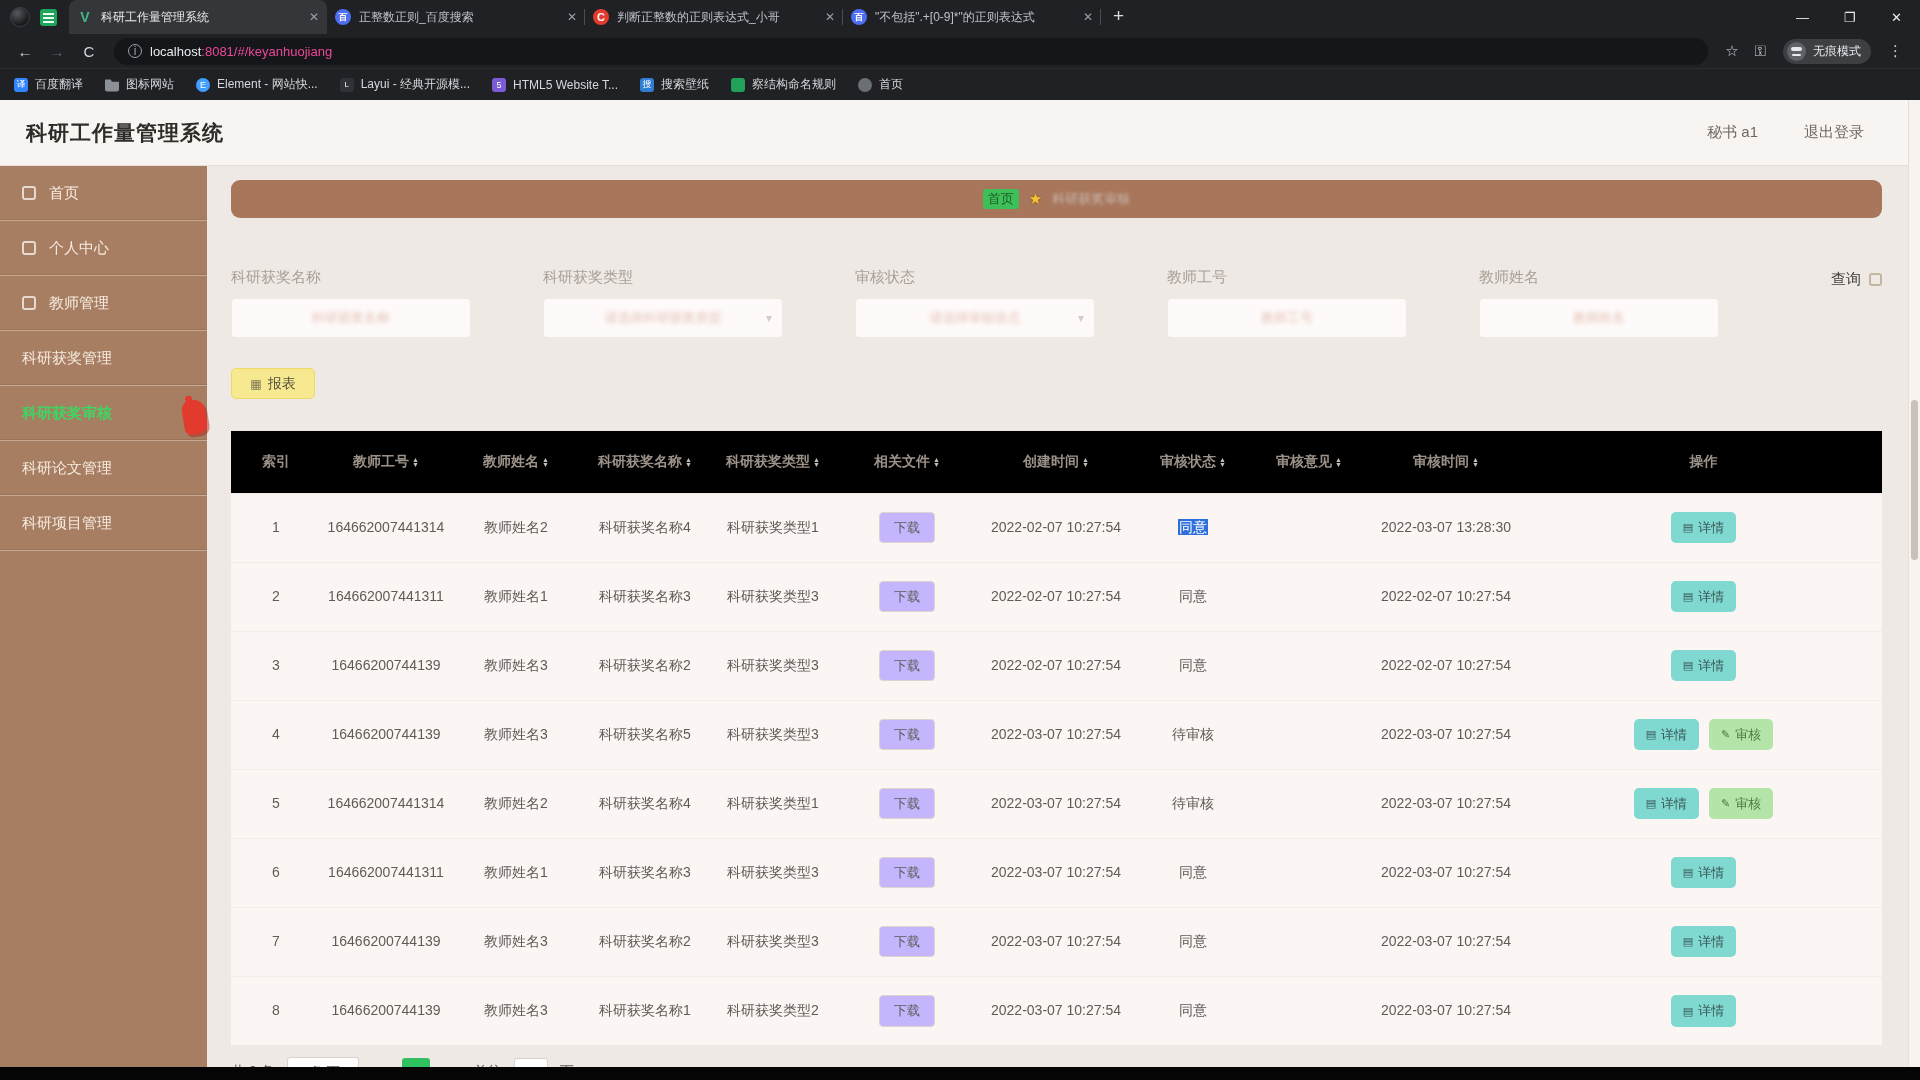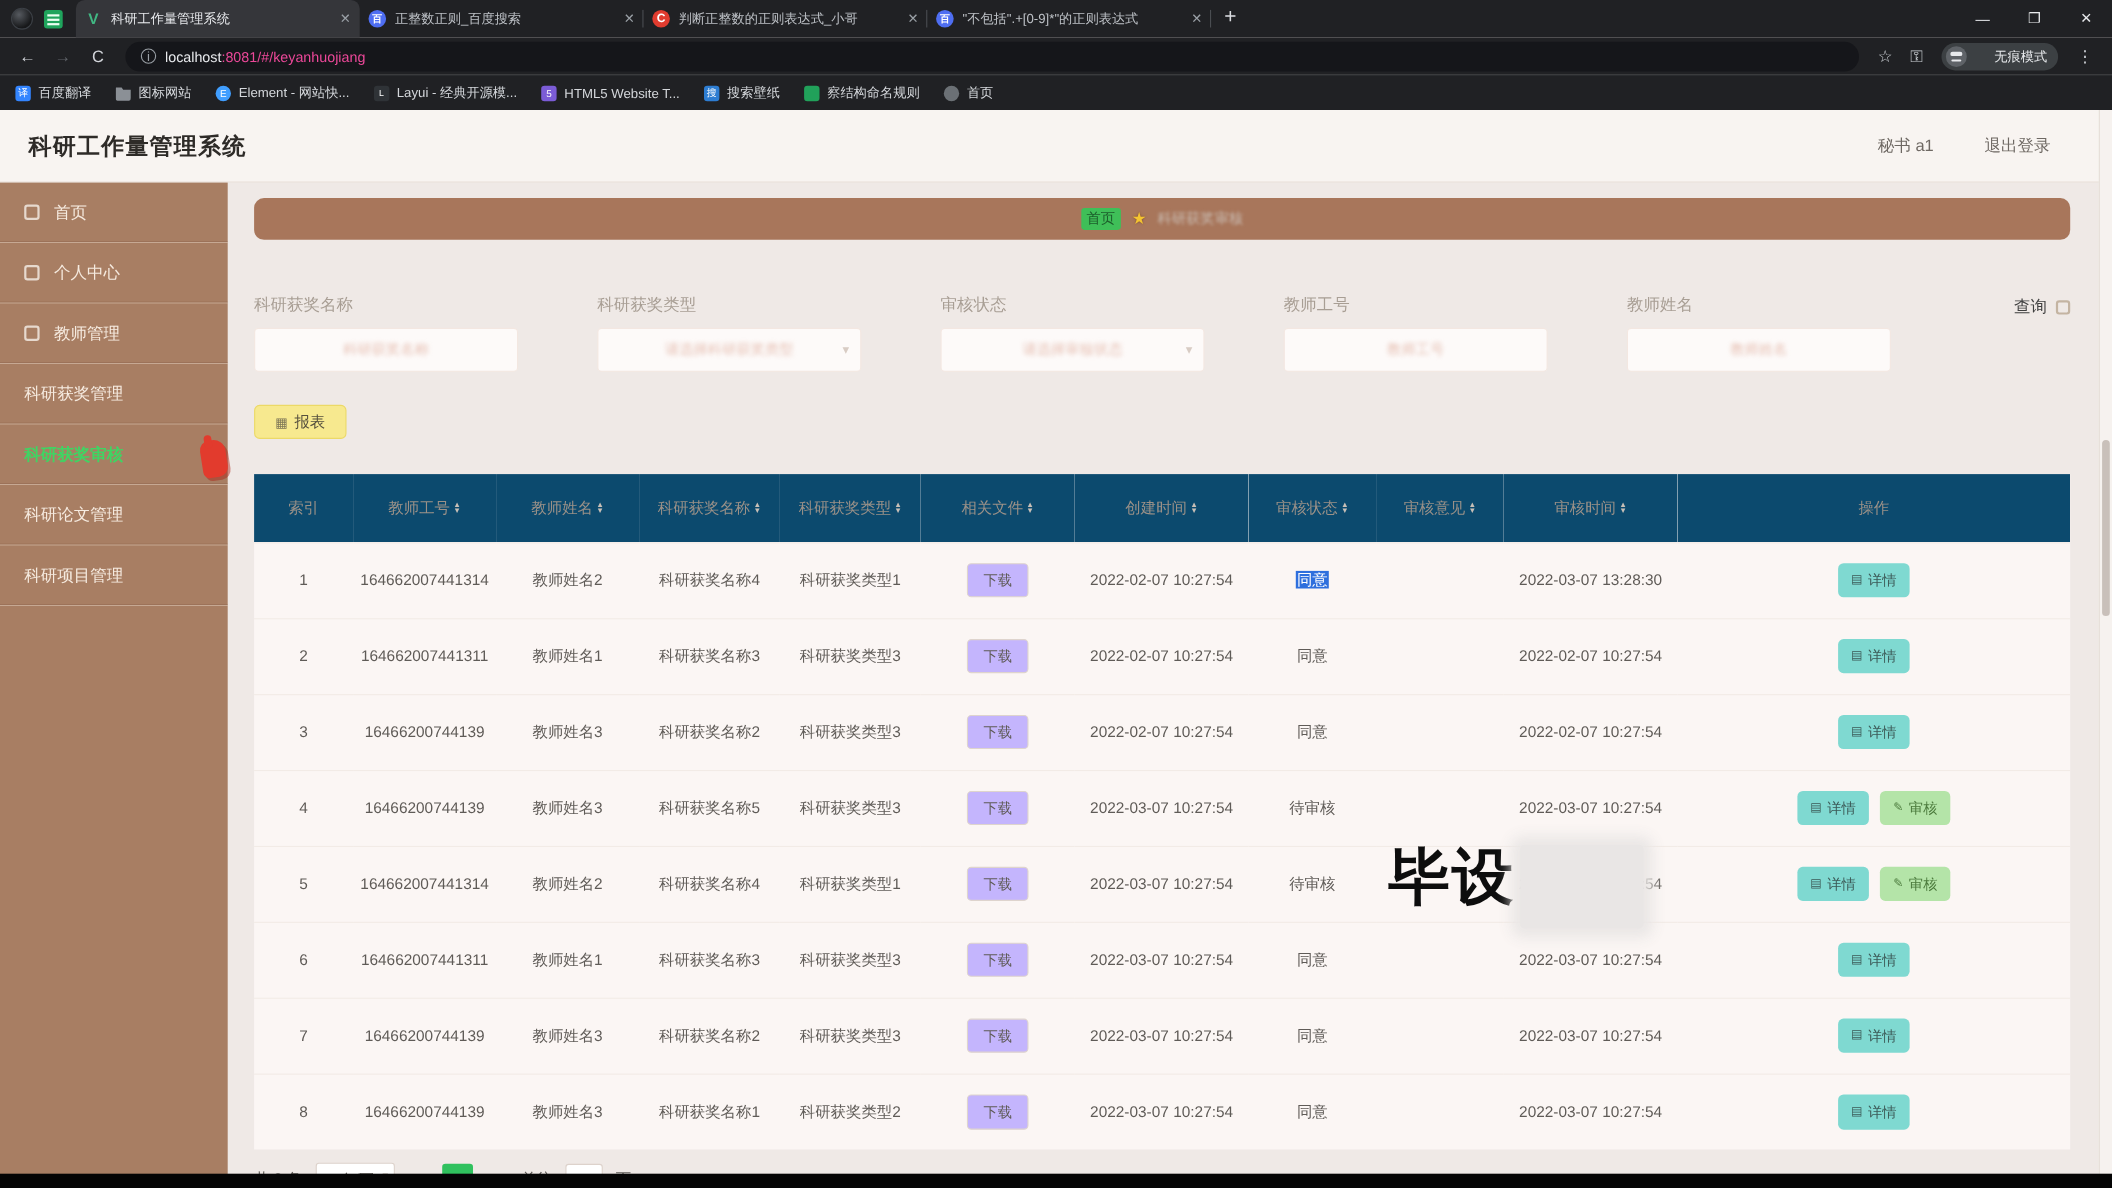--- a/index.html
+++ b/index.html
@@ -27,21 +27,21 @@
   .win-btn { width:47px; display:flex; align-items:center; justify-content:center; color:#e8eaed; font-size:13px; }
 
   .urlbar { height:34px; background:#202124; display:flex; align-items:center; padding:0 12px; gap:6px; }
   .nav-ic { width:26px; text-align:center; color:#d2d5da; font-size:15px; flex:none; }
   .nav-ic.dim { color:#5f6368; }
   .omnibox { flex:1; height:27px; background:#15161a; border-radius:14px; display:flex; align-items:center; padding:0 14px; gap:8px; font-size:13px; margin:0 6px; }
   .info-ic { color:#9aa0a6; font-size:12px; width:14px; height:14px; border:1px solid #9aa0a6; border-radius:50%; display:flex; align-items:center; justify-content:center; flex:none; }
   .url-host { color:#e8eaed; }
   .url-rest { color:#ec4899; }
   .right-ic { color:#cfd3d8; font-size:15px; margin:0 5px; }
-  .incog { display:flex; align-items:center; gap:25px; color:#e8eaed; font-size:12px; background:#3c4043; border-radius:13px; padding:3px 10px 3px 4px; margin:0 6px; }
+  .incog { display:flex; align-items:center; gap:7px; color:#e8eaed; font-size:12px; background:#3c4043; border-radius:13px; padding:3px 10px 3px 4px; margin:0 6px; }
   .incog-face { width:19px; height:19px; border-radius:50%; background:#5f6368; position:relative; overflow:hidden; }
   .incog-face::before { content:""; position:absolute; left:4px; top:5px; width:11px; height:4px; border-radius:2px; background:#e8eaed; box-shadow:0 6px 0 -1px #e8eaed; }
 
   .bookmarks { height:32px; background:#202124; border-top:1px solid #2c2e31; display:flex; align-items:center; padding:0 14px; gap:22px; font-size:12px; color:#d5d8dc; }
   .bm { display:flex; align-items:center; gap:7px; white-space:nowrap; }
   .bm-ic { width:14px; height:14px; border-radius:3px; flex:none; display:flex; align-items:center; justify-content:center; font-size:9px; color:#fff; }
   .bm-ic.baidu-translate { background:#3385ff; }
   .bm-ic.folder { background:#8b9096; clip-path:polygon(0 15%,40% 15%,50% 30%,100% 30%,100% 100%,0 100%); }
   .bm-ic.element { background:#409eff; border-radius:50%; }
   .bm-ic.layui { background:#2f3337; font-size:8px; }
@@ -75,21 +75,21 @@
   .finput .ph { color:#e6bfb2; font-size:13px; filter:blur(2px); }
   .finput.select::after { content:"▾"; position:absolute; right:10px; color:#d8ccc4; font-size:12px; }
   .search-btn { margin-left:auto; margin-top:2px; display:flex; align-items:center; gap:8px; color:#404040; font-size:15px; filter:blur(.6px); }
   .search-ic { width:13px; height:13px; border:2px solid #c4b4a2; border-radius:3px; }
 
   .report-btn { margin-top:30px; width:84px; height:31px; background:#f7e98f; border:1px solid #ecd967; border-radius:5px; display:flex; align-items:center; justify-content:center; gap:6px; font-size:14px; color:#56503e; filter:blur(.4px); }
   .report-ic { font-size:12px; color:#7d7656; }
 
   .table-card { margin-top:32px; background:#fbf6f4; }
   table { width:100%; border-collapse:collapse; table-layout:fixed; text-align:center; font-size:14px; color:#5f5b57; }
-  thead th { height:62px; font-weight:normal; color:#9b9188; background:#0c4a6e; filter:blur(.3px); padding:0 4px; }
+  thead th { height:62px; font-weight:bold; color:#9b9188; background:#000000; filter:blur(.3px); padding:0 4px; }
   .sorts { display:inline-flex; flex-direction:column; font-size:7px; line-height:5px; color:#c8bfb7; margin-left:3px; vertical-align:middle; }
   tbody td { height:69px; border-top:1px solid #f2ebe6; padding:0 6px; word-break:break-all; line-height:1.5; }
   .dl-btn { display:inline-block; padding:5px 14px; border:1px solid #ded4cd; border-radius:4px; background:#c4b5fd; font-size:13px; color:#5f5b57; }
   .sel { background:#2e6fdd; color:#fff; padding:0 1px; }
   .pill { display:inline-flex; align-items:center; gap:5px; padding:6px 12px; border-radius:5px; font-size:13px; margin:0 5px; filter:blur(.3px); }
   .pill .pic { font-size:11px; }
   .pill.detail { background:#7fd9d1; color:#3c5a57; }
   .pill.audit { background:#b4e4a8; color:#4b7a3c; }
 
   .pager { display:flex; align-items:center; gap:12px; margin-top:12px; font-size:14px; color:#5f5b57; }
@@ -460,21 +460,17 @@
         <span class="pnum">1</span>
         <span class="parrow">&gt;</span>
         <span>前往</span>
         <span class="goto-box">1</span>
         <span>页</span>
       </div>
     </div>
   </div>
 
   <div class="red-cursor"></div>
-  <div class="watermark">
-    <span class="wm-text">毕设</span>
-    <span class="wm-blur"></span>
-  </div>
   <div class="scrollbar">
       <div class="sthumb"></div>
     </div>
   <div class="bottom-edge"></div>
 </div>
 
 </body></html>

